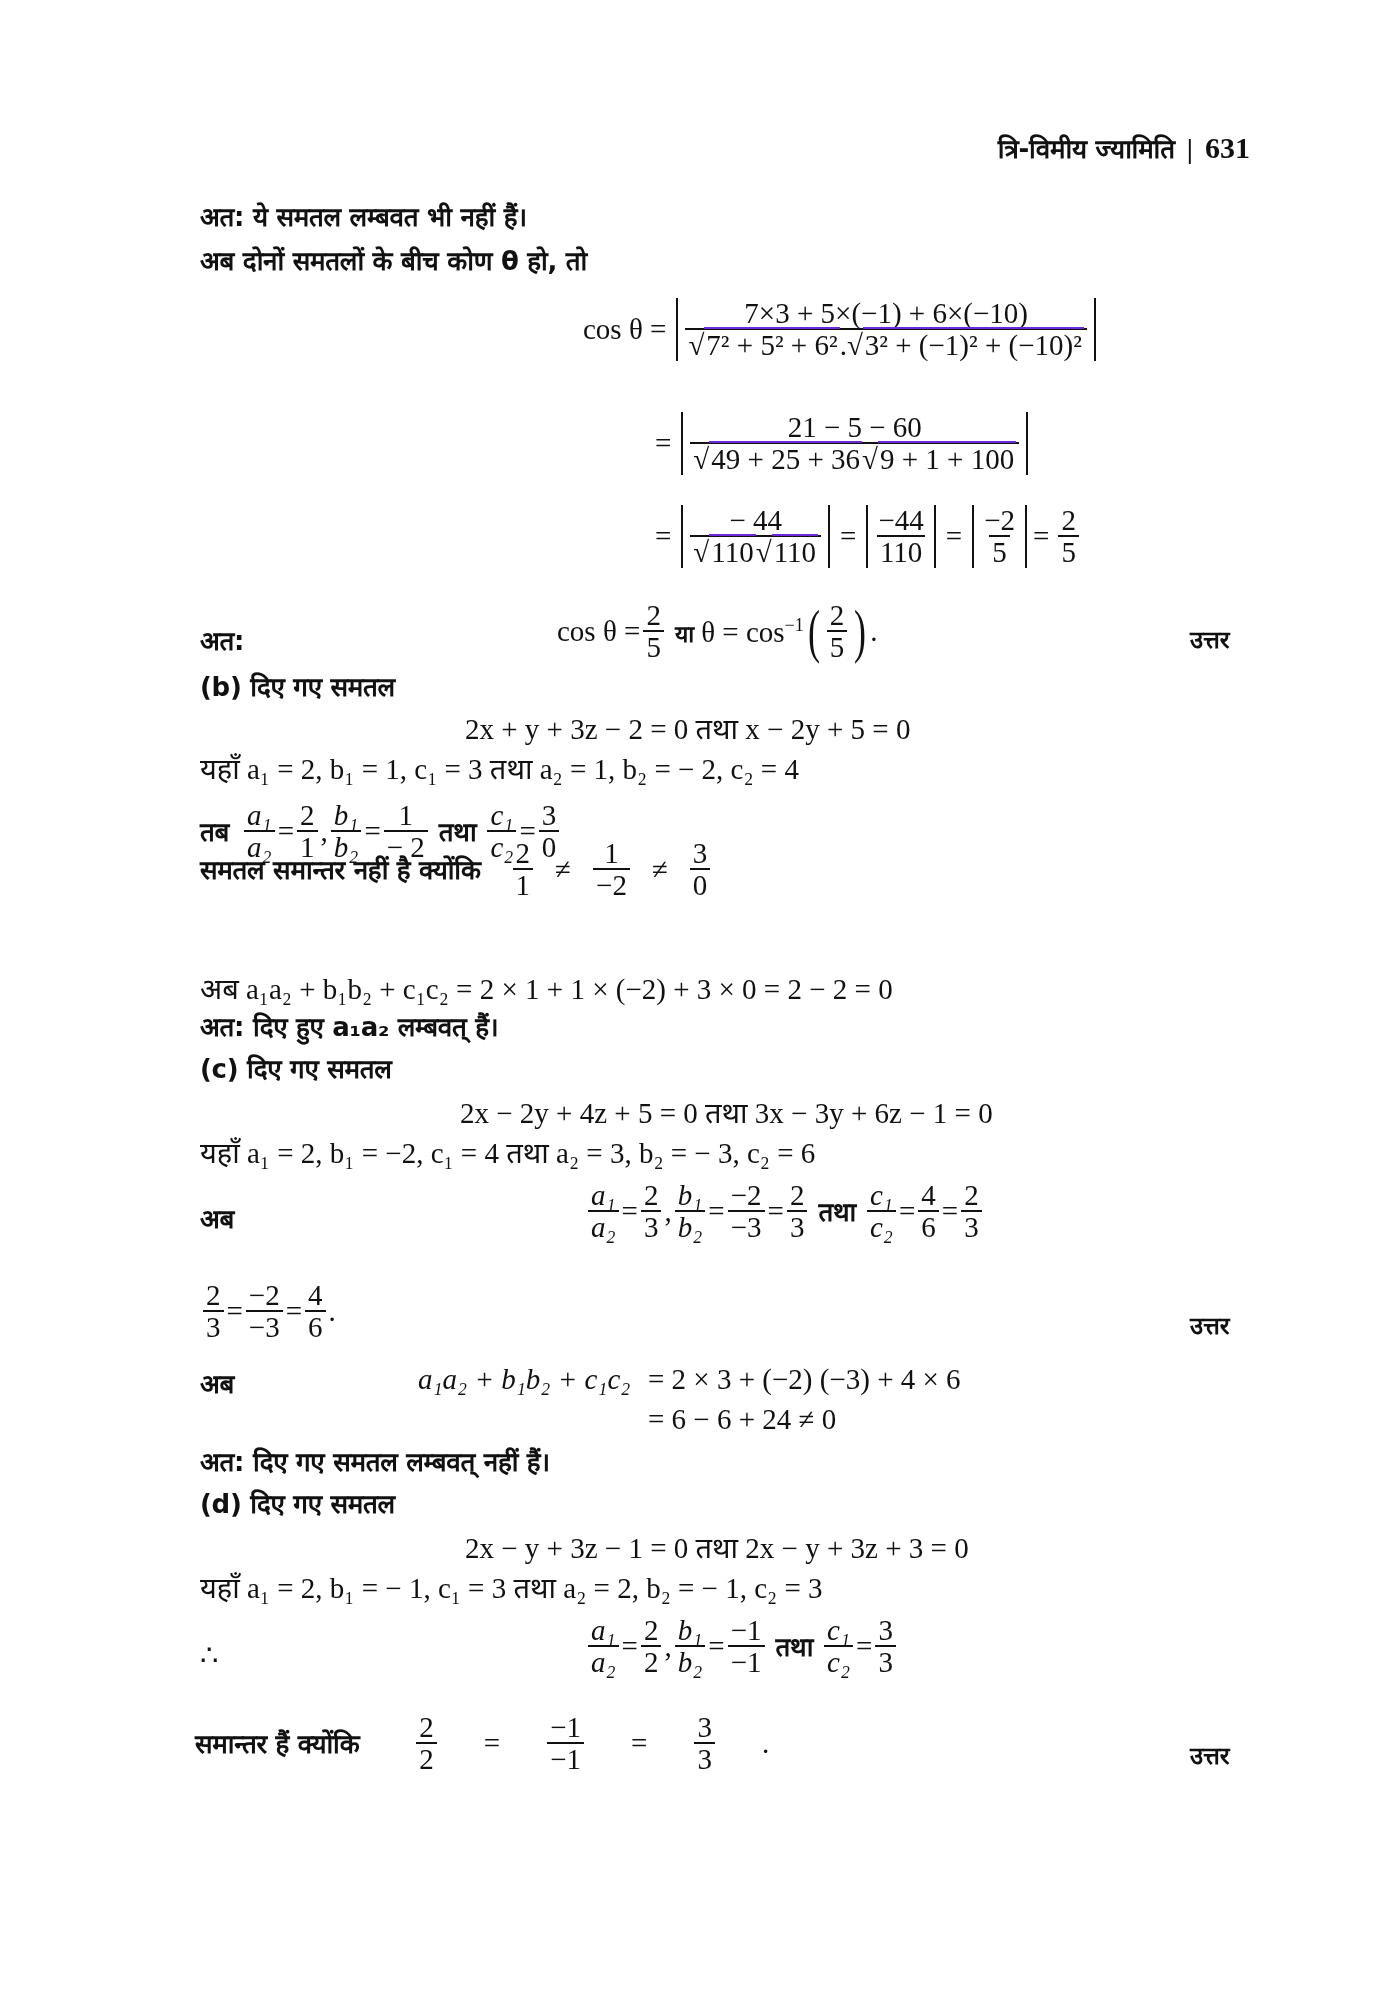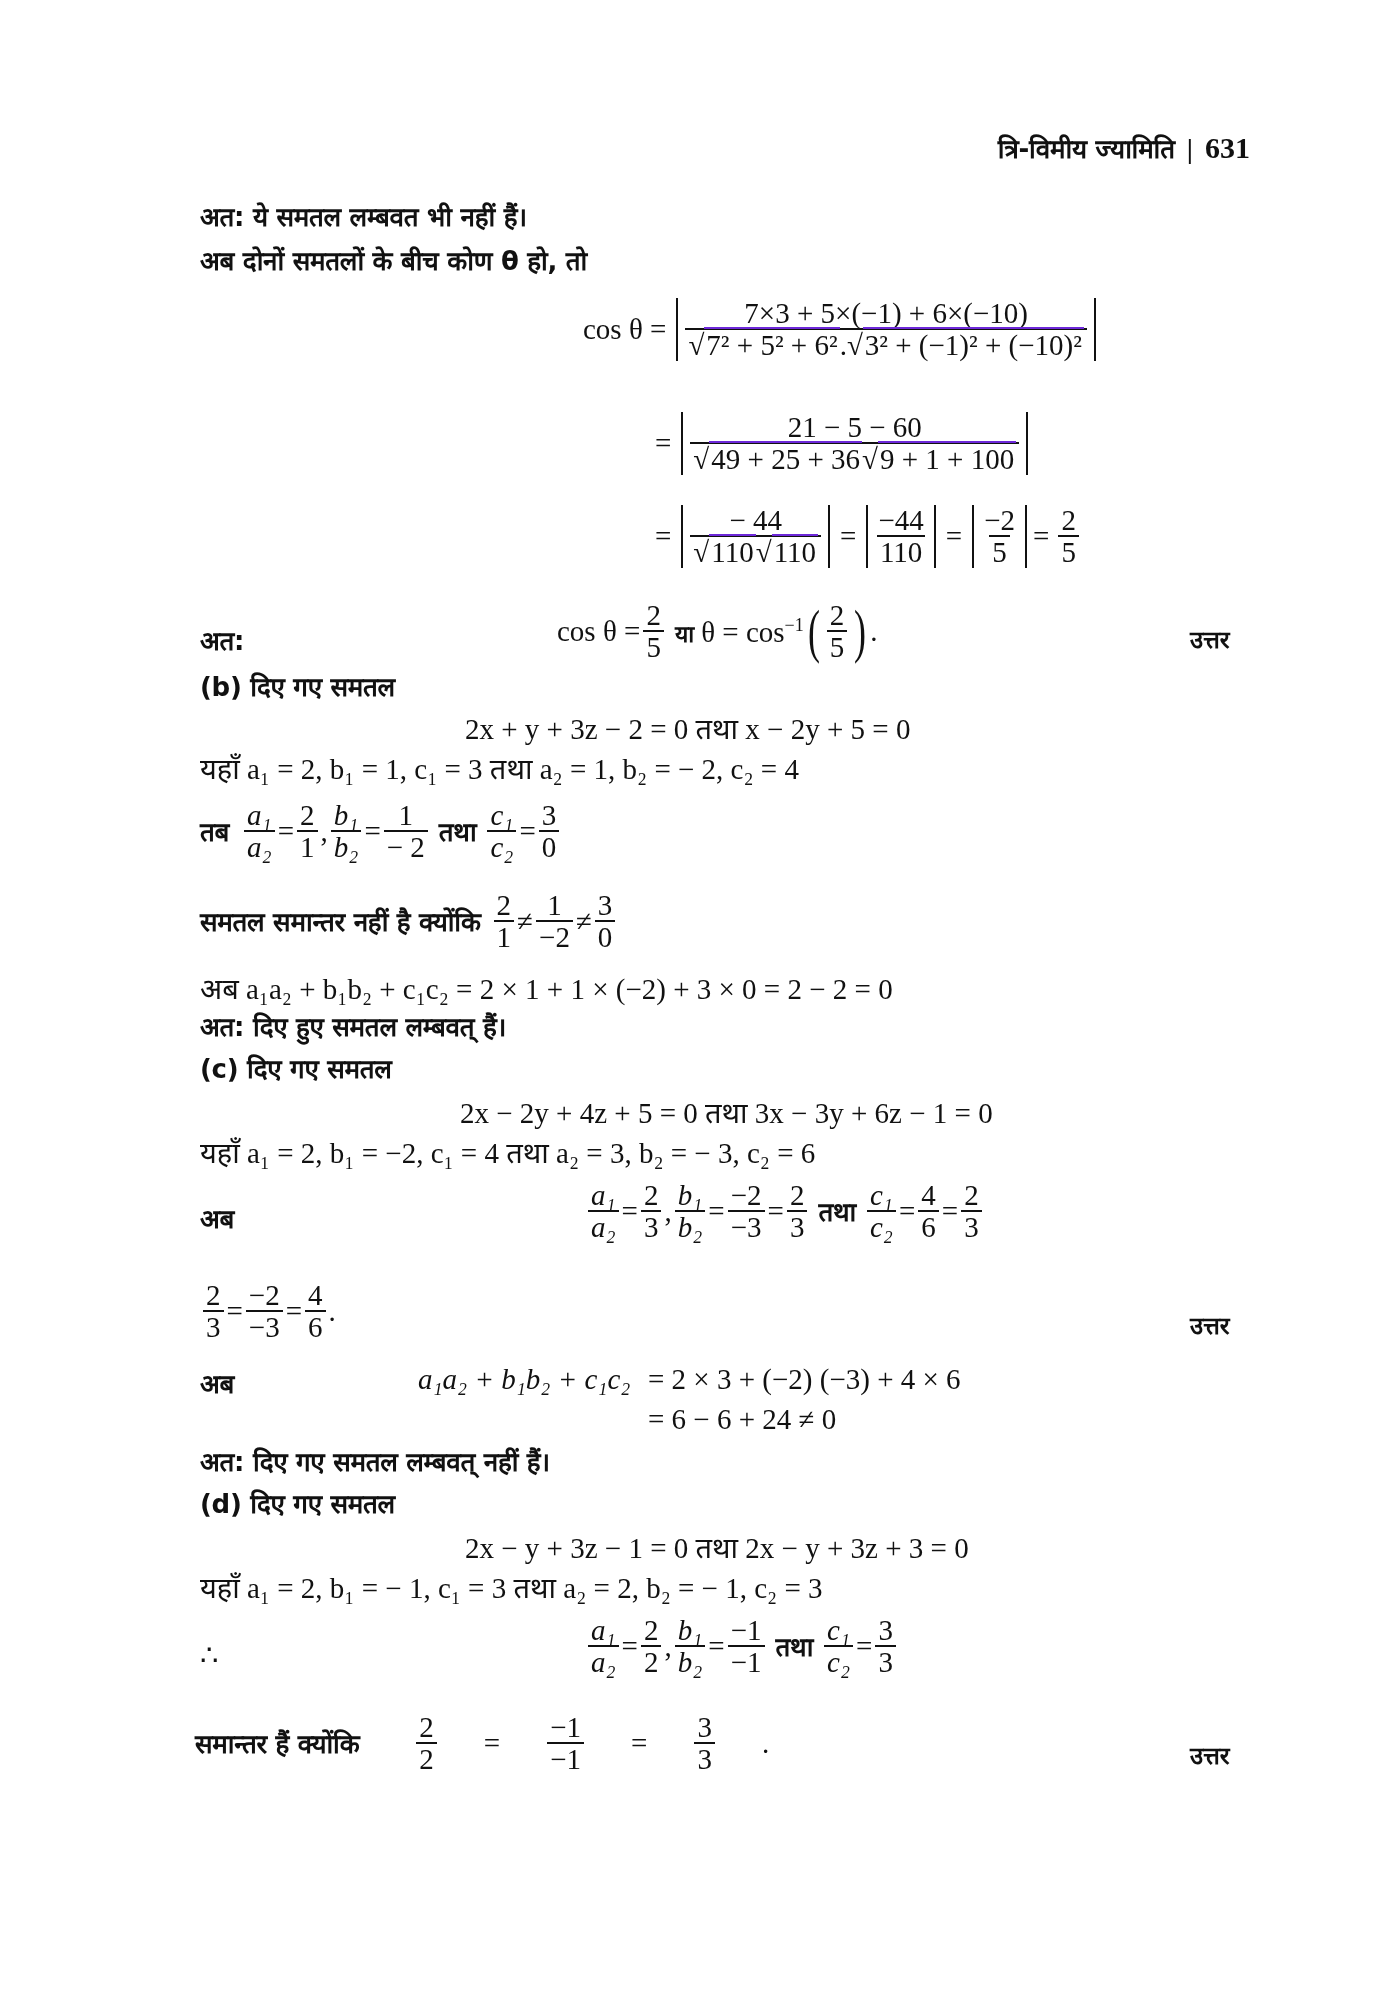--- a/index.html
+++ b/index.html
@@ -135,37 +135,37 @@
   <span class="frac">
       <i class="n">c₁</i>
       <i class="d">c₂</i>
     </span>=
   <span class="frac">
       <span class="n">3</span>
       <span class="d">0</span>
     </span>
 </div>
 
-<div class="abs m row" style="left:200px; top:890px;">
+<div class="abs m row" style="left:200px; top:838px;gap:19px;">
   <span class="hi" style="margin-right:10px;">समतल समान्तर नहीं है क्योंकि</span>
   <span class="frac">
       <span class="n">2</span>
       <span class="d">1</span>
     </span>≠
   <span class="frac">
       <span class="n">1</span>
       <span class="d">−2</span>
     </span>≠
   <span class="frac">
       <span class="n">3</span>
       <span class="d">0</span>
     </span>
 </div>
 <div class="abs m" style="left:200px; top:968px;">अब a₁a₂ + b₁b₂ + c₁c₂ = 2 × 1 + 1 × (−2) + 3 × 0 = 2 − 2 = 0</div>
-<div class="abs hi" style="left:200px; top:1008px;">अत: दिए हुए समतल लम्बवत् हैं।</div>
+<div class="abs hi" style="left:200px; top:1008px;">अत: दिए हुए a₁a₂ लम्बवत् हैं।</div>
 
 <div class="abs hi" style="left:200px; top:1050px;">(c) दिए गए समतल</div>
 <div class="abs m" style="left:460px; top:1092px;">2x − 2y + 4z + 5 = 0 तथा 3x − 3y + 6z − 1 = 0</div>
 <div class="abs m" style="left:200px; top:1132px;">यहाँ a₁ = 2, b₁ = −2, c₁ = 4 तथा a₂ = 3, b₂ = − 3, c₂ = 6</div>
 
 <div class="abs hi" style="left:200px; top:1200px;">अब</div>
 <div class="abs m row" style="left:585px; top:1180px;">
   <span class="frac">
       <i class="n">a₁</i>
       <i class="d">a₂</i>

